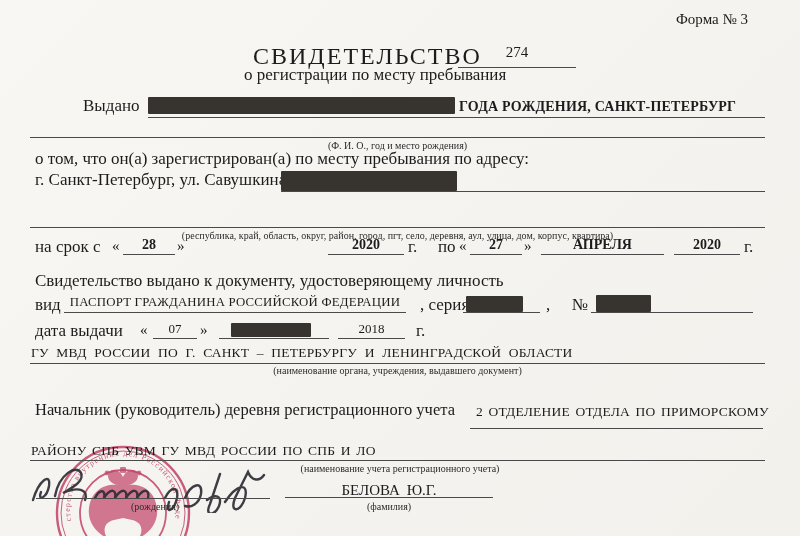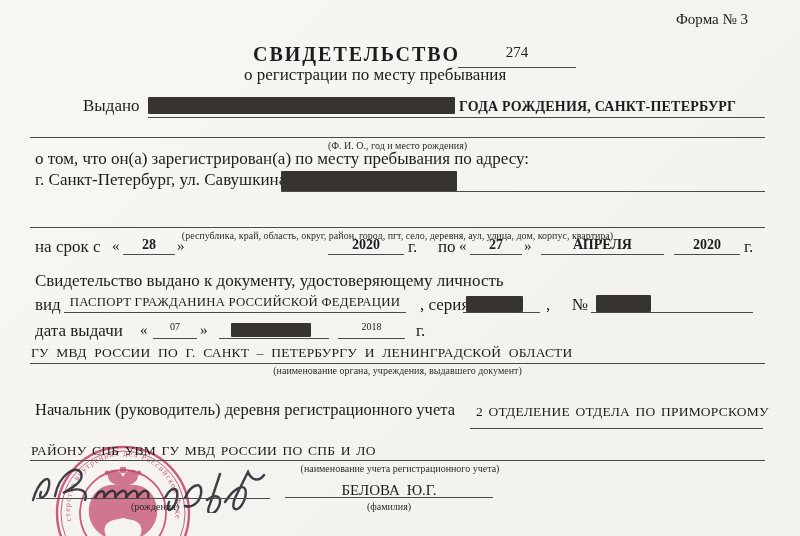--- a/index.html
+++ b/index.html
@@ -14,35 +14,35 @@
   .abs{position:absolute;white-space:nowrap;}
   .t17{font-size:17px;}
   .t16{font-size:16.5px;}
   .caps{font-size:13.5px;word-spacing:4px;letter-spacing:.2px;}
   .caps2{font-size:13.5px;word-spacing:2px;letter-spacing:.2px;}
   .boldcaps{font-size:14px;font-weight:700;letter-spacing:.2px;}
   .cap{font-size:10px;color:#2b2b2b;text-align:center;white-space:nowrap;}
   .line{position:absolute;height:0;border-top:1.2px solid #4a4a4a;}
   .field{position:absolute;text-align:center;border-bottom:1.2px solid #4a4a4a;}
   .fv{font-size:14px;font-weight:700;}
-  .fvn{font-size:10px;}
+  .fvn{font-size:13px;}
   .redact{position:absolute;background:#373430;border-radius:1px;}
   .q{font-size:15px;}
   .stamp{position:absolute;z-index:1;}
   .sig{position:absolute;z-index:2;}
   .z3{z-index:3;}
 </style>
 </head>
 <body>
 
 <div class="page">
 
   <div class="abs" style="top:11px;right:52px;font-size:15px;">Форма № 3</div>
 
-  <div class="abs" style="left:253px;top:43px;font-size:20px;letter-spacing:2px;font-weight:bold;">СВИДЕТЕЛЬСТВО</div>
+  <div class="abs" style="left:253px;top:43px;font-size:24px;letter-spacing:2px;">СВИДЕТЕЛЬСТВО</div>
   <div class="field" style="left:458px;top:44px;width:118px;height:23px;font-size:15px;">
     <span>274</span>
   </div>
   <div class="abs t17" style="left:244px;top:65px;">о регистрации по месту пребывания</div>
 
   <div class="abs t17" style="left:83px;top:96px;">Выдано</div>
   <div class="redact" style="left:148px;top:97px;width:307px;height:17px;"></div>
   <div class="abs boldcaps" style="left:459px;top:99px;">ГОДА РОЖДЕНИЯ, САНКТ-ПЕТЕРБУРГ</div>
   <div class="line" style="left:148px;top:117px;width:617px;"></div>
   <div class="line" style="left:30px;top:137px;width:735px;"></div>

